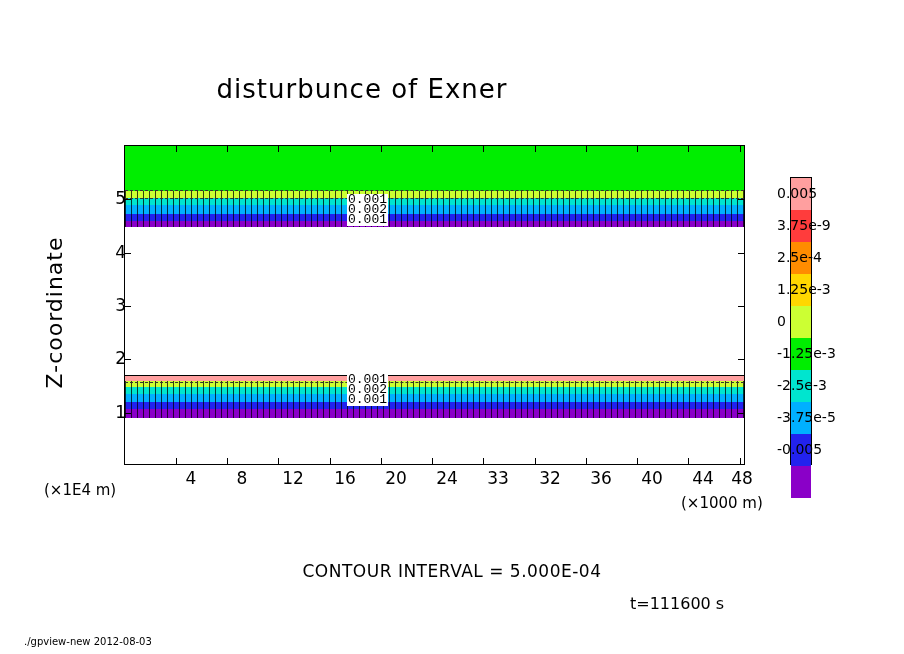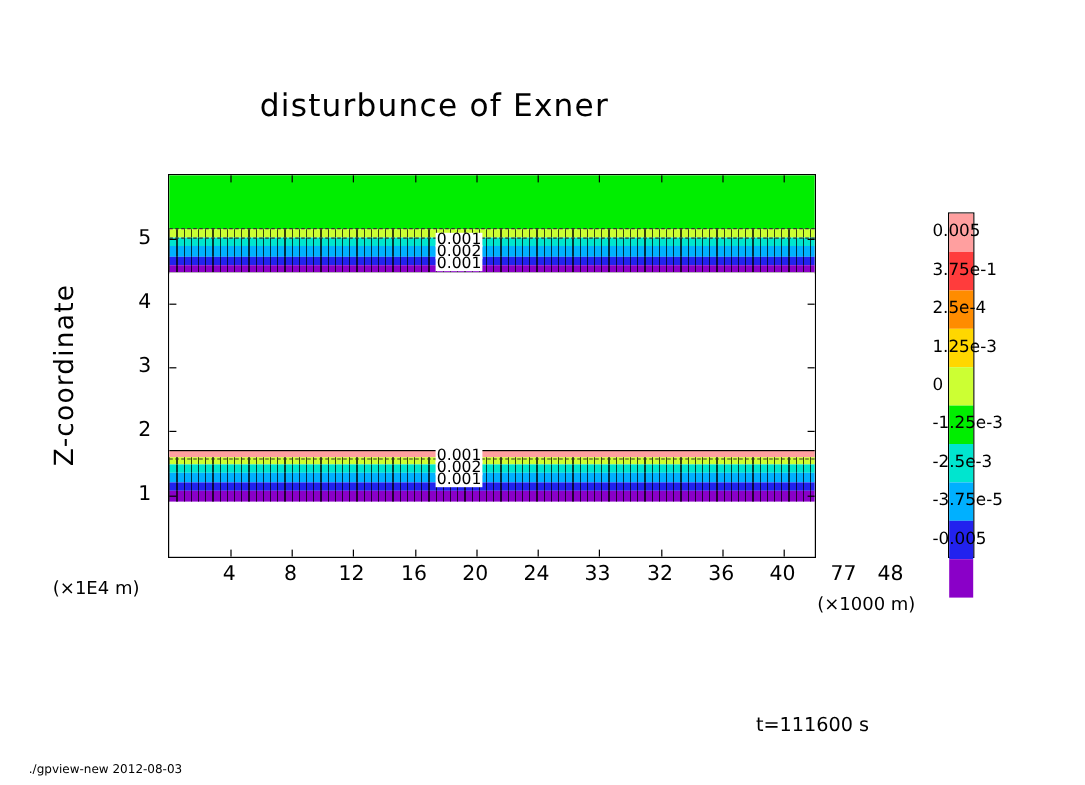--- a/index.html
+++ b/index.html
@@ -30,28 +30,29 @@
     width: 724px;
     text-align: center;
     font-size: 26px;
     letter-spacing: 1px;
     font-family: "DejaVu Sans", sans-serif;
   }
 
   
   #plot {
     position: absolute;
-    left: 140px;
+    left: 124px;
     top: 145px;
-    width: 540px;
+    width: 621px;
     height: 320px;
     border: 1.5px solid #000;
     box-sizing: border-box;
     background: #ffffff;
     overflow: hidden;
+    font-family: Liberation Mono, monospace;
   }
 
   .band {
     position: absolute;
     left: 0;
     width: 100%;
   }
 
   
   .hatch {
@@ -294,51 +295,52 @@
   <div class="xlabel-num" style="left:191px;">4</div>
   <div class="xlabel-num" style="left:242px;">8</div>
   <div class="xlabel-num" style="left:293px;">12</div>
   <div class="xlabel-num" style="left:345px;">16</div>
   <div class="xlabel-num" style="left:396px;">20</div>
   <div class="xlabel-num" style="left:447px;">24</div>
   <div class="xlabel-num" style="left:498px;">33</div>
   <div class="xlabel-num" style="left:550px;">32</div>
   <div class="xlabel-num" style="left:601px;">36</div>
   <div class="xlabel-num" style="left:652px;">40</div>
-  <div class="xlabel-num" style="left:703px;">77</div>
+  <div class="xlabel-num" style="left:703px;">44</div>
   <div class="xlabel-num" style="left:742px;">48</div>
 
   <div class="ylabel-num" style="top:412px;">1</div>
   <div class="ylabel-num" style="top:358px;">2</div>
   <div class="ylabel-num" style="top:305px;">3</div>
   <div class="ylabel-num" style="top:252px;">4</div>
   <div class="ylabel-num" style="top:198px;">5</div>
 
   <div class="axis-title-y">Z-coordinate</div>
 
   <div class="unit-left">(×1E4 m)</div>
   <div class="unit-right">(×1000 m)</div>
 
+  <div class="contour-interval">CONTOUR INTERVAL = 5.000E-04</div>
   <div class="time-label">t=111600 s</div>
 
   <div id="colorbar">
     <div class="cb-cell" style="height:32px;background:#ff9f9f;"></div>
     <div class="cb-cell" style="height:32px;background:#ff3c3c;"></div>
     <div class="cb-cell" style="height:32px;background:#ff8c00;"></div>
     <div class="cb-cell" style="height:32px;background:#ffd700;"></div>
     <div class="cb-cell" style="height:32px;background:#ccff33;"></div>
     <div class="cb-cell" style="height:32px;background:#00ee00;"></div>
     <div class="cb-cell" style="height:32px;background:#00e5cf;"></div>
     <div class="cb-cell" style="height:32px;background:#00b0ff;"></div>
     <div class="cb-cell" style="height:32px;background:#2222ee;"></div>
     <div class="cb-cell" style="height:32px;background:#8a00c8;"></div>
   </div>
 
   <div class="cb-label" style="top:193px;">0.005</div>
-  <div class="cb-label" style="top:225px;">3.75e-1</div>
+  <div class="cb-label" style="top:225px;">3.75e-9</div>
   <div class="cb-label" style="top:257px;">2.5e-4</div>
   <div class="cb-label" style="top:289px;">1.25e-3</div>
   <div class="cb-label" style="top:321px;">0</div>
   <div class="cb-label" style="top:353px;">-1.25e-3</div>
   <div class="cb-label" style="top:385px;">-2.5e-3</div>
   <div class="cb-label" style="top:417px;">-3.75e-5</div>
   <div class="cb-label" style="top:449px;">-0.005</div>
 
   <div class="footer-left">./gpview-new  2012-08-03</div>
 </div>

